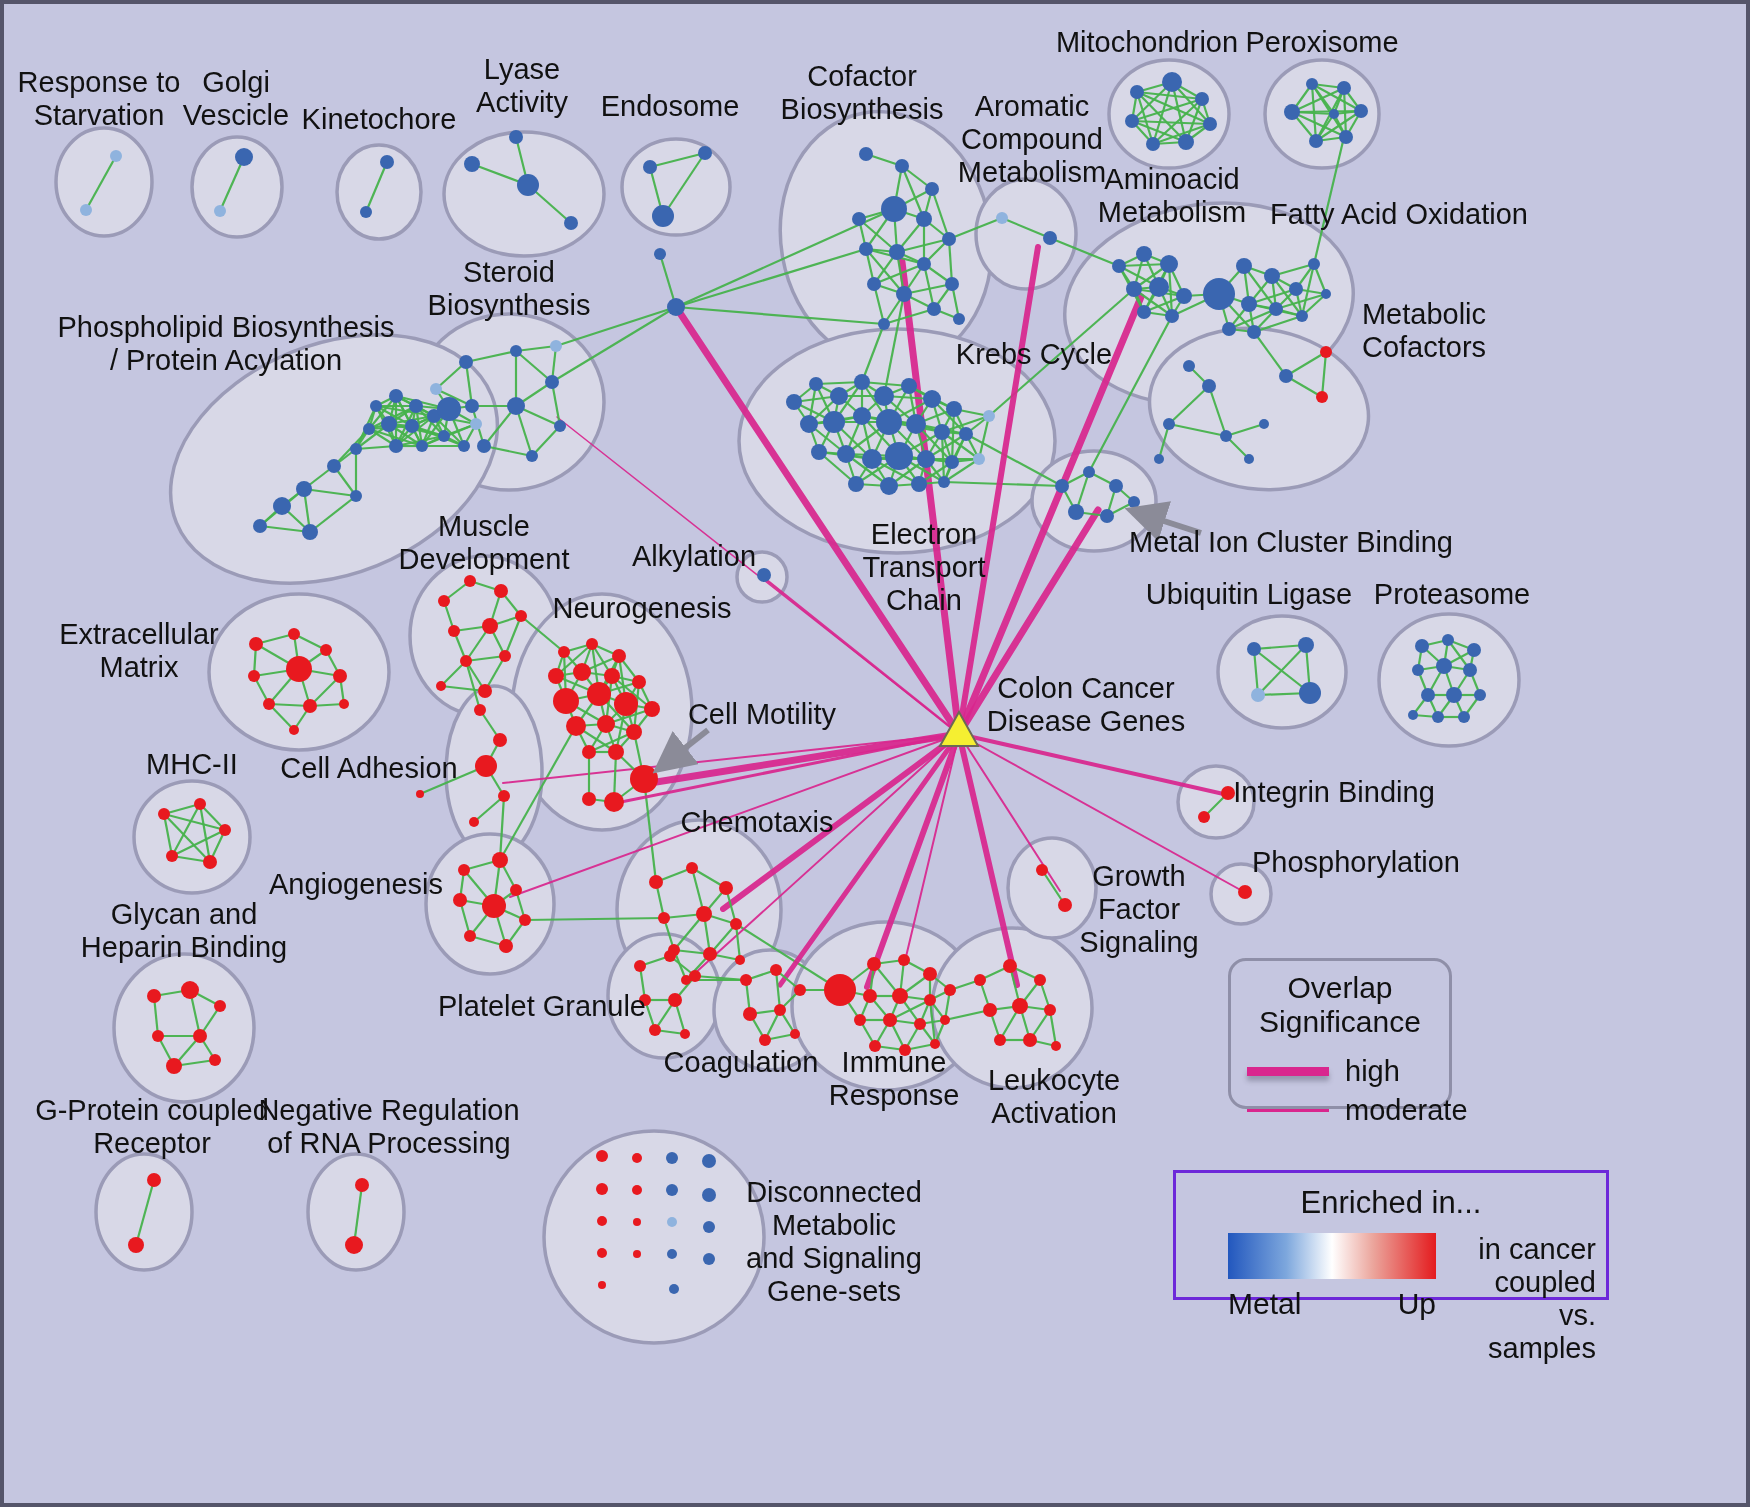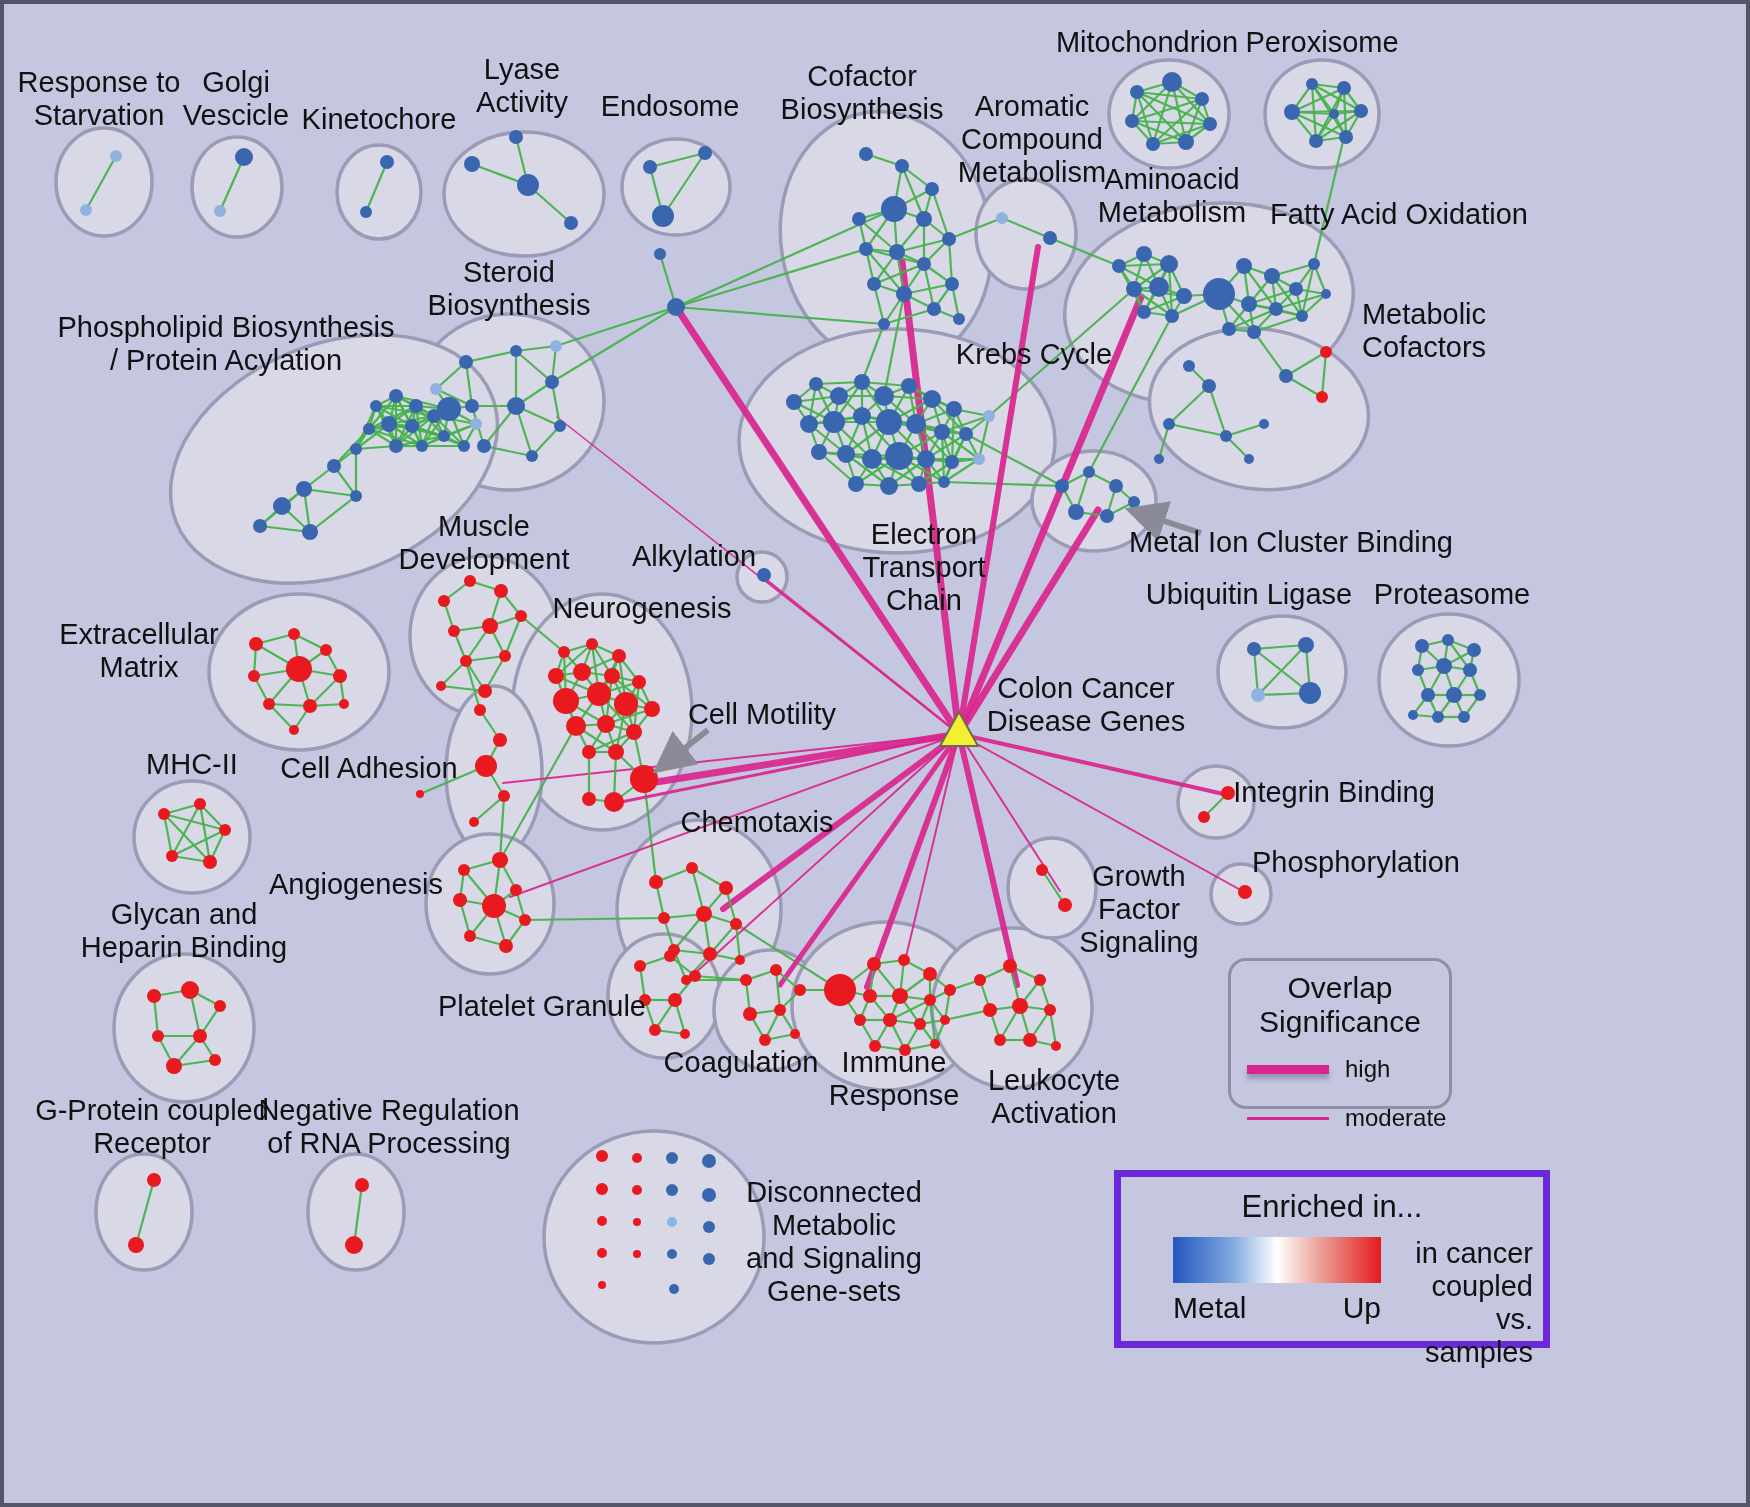--- a/index.html
+++ b/index.html
@@ -3,26 +3,26 @@
 <meta charset="utf-8">
 <style>
   *{margin:0;padding:0;box-sizing:border-box}
   body{background:#9a9ab0;font-family:"Liberation Sans",sans-serif}
   #stage{position:relative;width:1750px;height:1507px;background:#c5c6e0;border:4px solid #55556a;overflow:hidden}
   #net{position:absolute;left:0;top:0}
   #net text{font-family:"Liberation Sans",sans-serif;fill:#111}
   .legend{position:absolute;color:#111}
   .legend-overlap{left:1224px;top:954px;width:224px;height:151px;border:3px solid #8f8fa8;border-radius:18px}
   .lg-title{font-size:30px;text-align:center;margin-top:10px;line-height:34px;padding:0 26px}
-  .lg-row{display:flex;align-items:center;gap:16px;padding:0 16px;margin-top:21px}
+  .lg-row{display:flex;align-items:center;gap:16px;padding:0 16px;margin-top:6px}
   .lg-row.first{margin-top:16px}
   .line-high{width:82px;height:9px;background:#d9268e;box-shadow:0 5px 5px rgba(60,60,80,.35);flex:none}
   .line-moderate{width:82px;height:3px;background:#d9268e;flex:none}
-  .lg-label{font-size:24px}
-  .legend-enriched{left:1110px;top:1166px;width:436px;height:178px;border:7px solid #6d28d9}
+  .lg-label{font-size:29px}
+  .legend-enriched{left:1169px;top:1166px;width:436px;height:130px;border:3px solid #6d28d9}
   .lg-title2{font-size:31px;text-align:center;margin-top:12px}
   .grad-wrap{display:flex;padding:12px 10px 0 52px}
   .grad-col{width:208px;flex:none}
   .gradient-bar{width:208px;height:46px;background:linear-gradient(to right,#2257be 0%,#7da7dd 28%,#ffffff 50%,#eba49b 70%,#e41b1e 100%)}
   .grad-ends{display:flex;justify-content:space-between;font-size:30px;margin-top:8px;width:208px}
   .grad-note{font-size:29px;line-height:33px;text-align:right;margin-left:24px;margin-top:0}
 </style>
 </head>
 <body>
 

